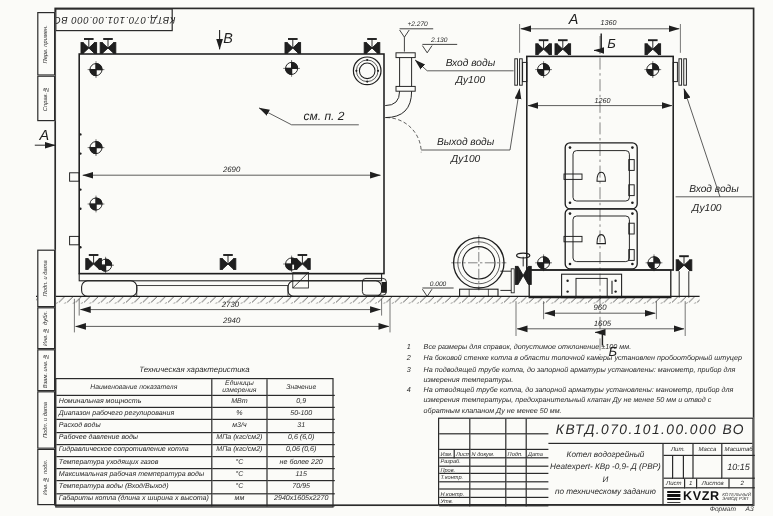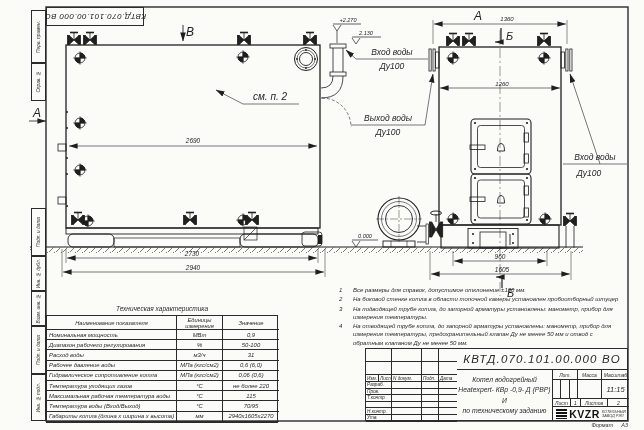--- a/index.html
+++ b/index.html
@@ -452,21 +452,21 @@
       <span>Heatexpert- КВр -0,9- Д (РВР) И</span>
       <span>по техническому заданию</span>
     </div>
     <div class="cell" style="left:187px;top:21px;width:25px;height:10px;">Лит.</div>
     <div class="cell" style="left:212px;top:21px;width:24px;height:10px;">Масса</div>
     <div class="cell nb" style="left:236px;top:21px;width:27px;height:10px;">Масштаб</div>
     <div class="cell" style="left:187px;top:31px;width:8px;height:19px;"></div>
     <div class="cell" style="left:195px;top:31px;width:9px;height:19px;"></div>
     <div class="cell" style="left:204px;top:31px;width:8px;height:19px;"></div>
     <div class="cell" style="left:212px;top:31px;width:24px;height:19px;"></div>
-    <div class="cell nb" style="left:236px;top:31px;width:27px;height:19px;font-size:7.5px;">11:15</div>
+    <div class="cell nb" style="left:236px;top:31px;width:27px;height:19px;font-size:7.5px;">10:15</div>
     <div class="cell" style="left:187px;top:50px;width:18px;height:8px;">Лист</div>
     <div class="cell" style="left:205px;top:50px;width:10px;height:8px;">1</div>
     <div class="cell" style="left:215px;top:50px;width:27px;height:8px;">Листов</div>
     <div class="cell nb" style="left:242px;top:50px;width:21px;height:8px;">2</div>
     <div class="logo">
       <div class="glyph"></div>
       <div class="kv">KVZR</div>
       <div class="sub">
         <div>КОТЕЛЬНЫЙ</div>
         <div>ЗАВОД РЭП</div>

